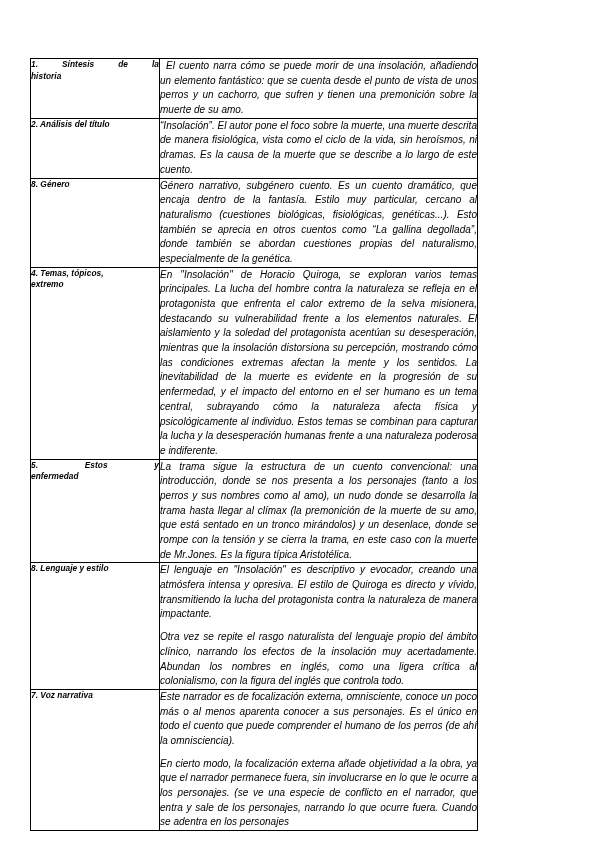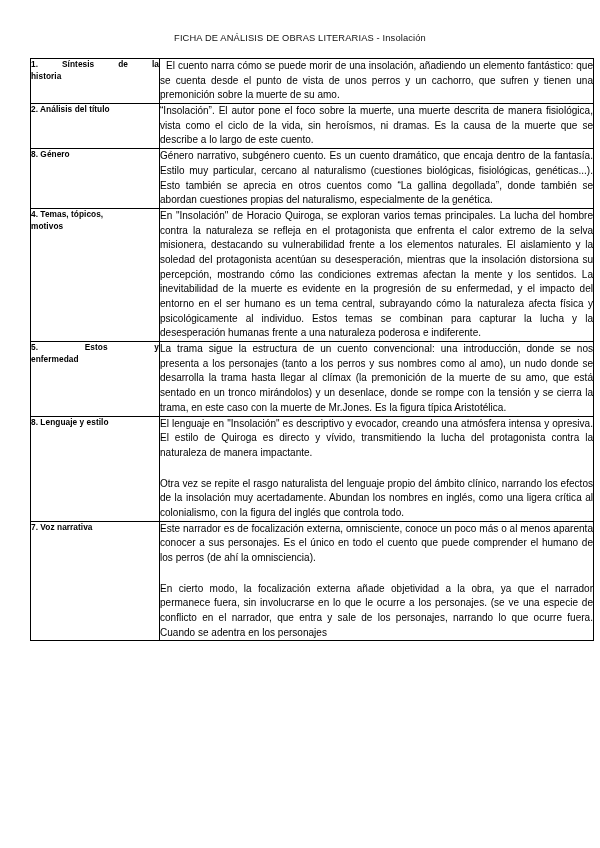--- a/index.html
+++ b/index.html
@@ -28,23 +28,24 @@
     width: 600px;
     text-align: center;
     font-size: 9.3px;
     letter-spacing: 0.15px;
     color: #111;
   }
   .ficha-table {
     position: absolute;
     left: 30px;
     top: 58px;
-    width: 564px;
+    width: 448px;
     border-collapse: collapse;
     table-layout: fixed;
+    font-style: italic;
   }
   .ficha-table td {
     border: 1.2px solid #000000;
     vertical-align: top;
     padding: 0;
   }
   .cell-label {
     width: 128px;
     padding: 6px 7px 6px 7px;
   }
@@ -71,32 +72,31 @@
     font-size: 10px;
     line-height: 1.47;
     text-align: justify;
     text-justify: inter-word;
     letter-spacing: 0.02px;
   }
   .body-text p {
     margin: 0;
   }
   .body-text p + p {
-    margin-top: 16px;
+    margin-top: 8px;
   }
   .indent {
     text-indent: 6px;
   }
 </style>
 </head>
 <body>
 
 <div class="page">
 
-  <div class="doc-title">FICHA DE ANÁLISIS DE OBRAS LITERARIAS - Insolación</div>
 
   <table class="ficha-table">
     <tbody>
 
       <tr>
         <td class="cell-label">
           <div class="label-text justify-spread">
             <span>1.</span>
             <span>Síntesis de la</span>
             <span class="lastline">historia</span>
@@ -128,21 +128,21 @@
           <div class="body-text">
             <p>Género narrativo, subgénero cuento. Es un cuento dramático, que encaja dentro de la fantasía. Estilo muy particular, cercano al naturalismo (cuestiones biológicas, fisiológicas, genéticas...). Esto también se aprecia en otros cuentos como “La gallina degollada”, donde también se abordan cuestiones propias del naturalismo, especialmente de la genética.</p>
           </div>
         </td>
       </tr>
 
       <tr>
         <td class="cell-label">
           <div class="label-text">
             <span>4. Temas, tópicos,</span><br>
-            <span>motivos</span>
+            <span>extremo</span>
           </div>
         </td>
         <td class="cell-body">
           <div class="body-text">
             <p>En "Insolación" de Horacio Quiroga, se exploran varios temas principales. La lucha del hombre contra la naturaleza se refleja en el protagonista que enfrenta el calor extremo de la selva misionera, destacando su vulnerabilidad frente a los elementos naturales. El aislamiento y la soledad del protagonista acentúan su desesperación, mientras que la insolación distorsiona su percepción, mostrando cómo las condiciones extremas afectan la mente y los sentidos. La inevitabilidad de la muerte es evidente en la progresión de su enfermedad, y el impacto del entorno en el ser humano es un tema central, subrayando cómo la naturaleza afecta física y psicológicamente al individuo. Estos temas se combinan para capturar la lucha y la desesperación humanas frente a una naturaleza poderosa e indiferente.</p>
           </div>
         </td>
       </tr>
 
       <tr>

